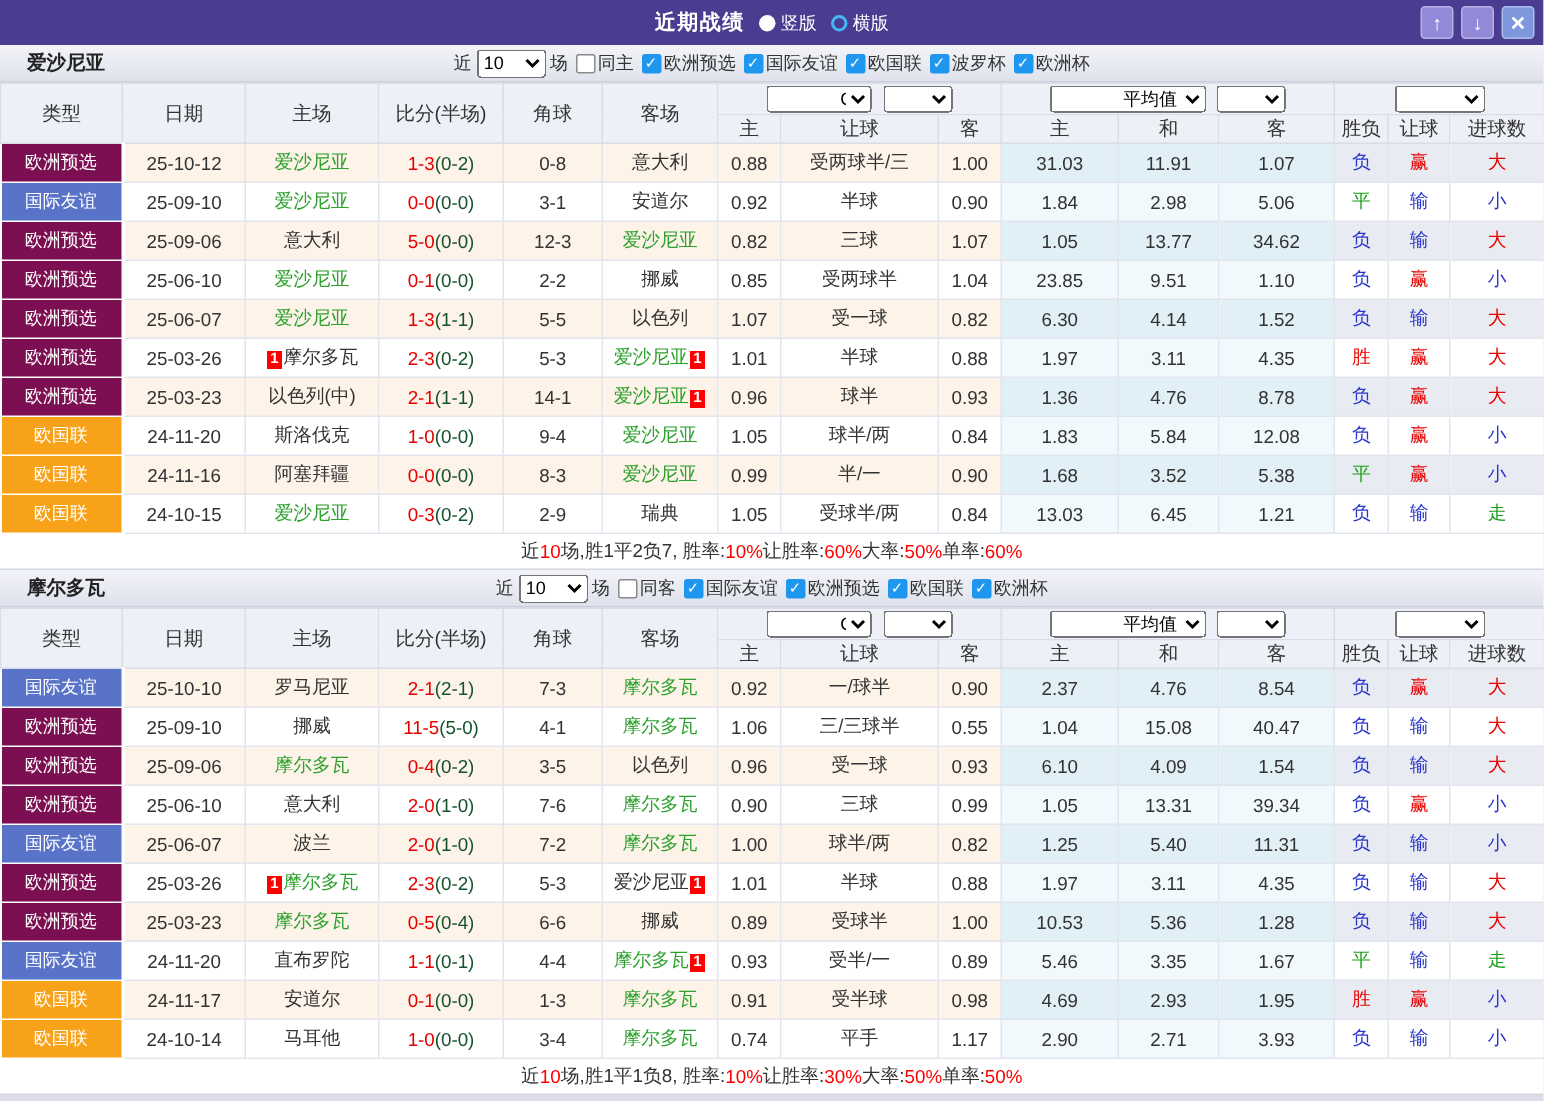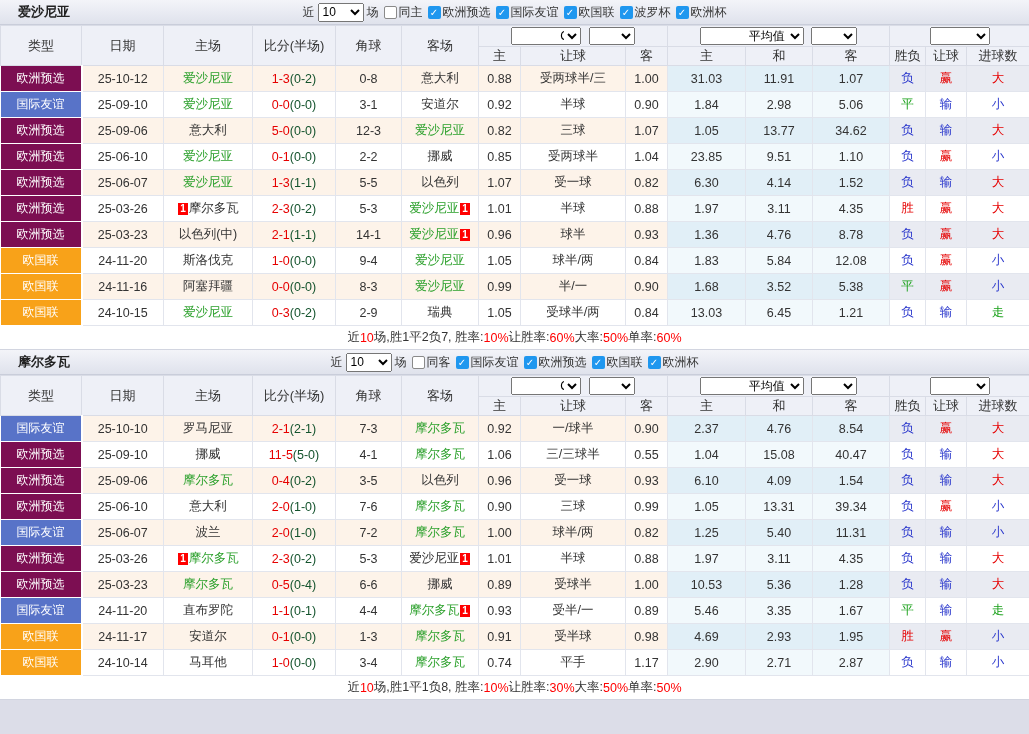--- a/index.html
+++ b/index.html
@@ -57,20 +57,44 @@
 
   .summary { height:24px; background:#fff; display:flex; align-items:center; justify-content:center; font-size:12.5px; color:#333; border-bottom:1px solid #d2d5e0; }
   .summary .red { color:#ff0000; }
   .bottom-strip { flex:1; background:#dcdde8; }
 </style>
 </head>
 <body>
 
 <div class="app">
 
+  <div class="titlebar">
+    <div class="tb-center">
+      <span class="tb-title">近期战绩</span>
+      <label class="radio-label">
+        <span class="radio-on"></span>
+        <span>竖版</span>
+      </label>
+      <label class="radio-label">
+        <span class="radio-off"></span>
+        <span>横版</span>
+      </label>
+    </div>
+    <div class="tb-buttons">
+      <button class="tb-btn">
+          <span>↑</span>
+        </button>
+      <button class="tb-btn">
+          <span>↓</span>
+        </button>
+      <button class="tb-btn close">
+          <span>✕</span>
+        </button>
+    </div>
+  </div>
 
   <div id="sections">
     <div class="section">
       <div class="section-header">
         <span class="team-name">爱沙尼亚</span>
         <div class="filters">
           <span>近</span>
           <select><option>10</option></select>
           <span>场</span>
           <label class="cbwrap">
@@ -567,21 +591,21 @@
               <td>24-10-14</td>
               <td><span>马耳他</span></td>
               <td><span class="sf">1-0</span><span class="sh">(0-0)</span></td>
               <td>3-4</td>
               <td><span class="tg">摩尔多瓦</span></td>
               <td>0.74</td>
               <td>平手</td>
               <td>1.17</td>
               <td class="avg">2.90</td>
               <td class="avg">2.71</td>
-              <td class="avg">2.87</td>
+              <td class="avg">3.93</td>
               <td class="res" style="color: rgb(41, 54, 204);">负</td>
               <td class="res" style="color: rgb(41, 54, 204);">输</td>
               <td class="res" style="color: rgb(41, 54, 204);">小</td>
             </tr>
           </tbody>
       </table>
       <div class="summary">
           <span>近</span>
           <span class="red">10</span>
           <span>场,胜1平1负8, 胜率:</span>

